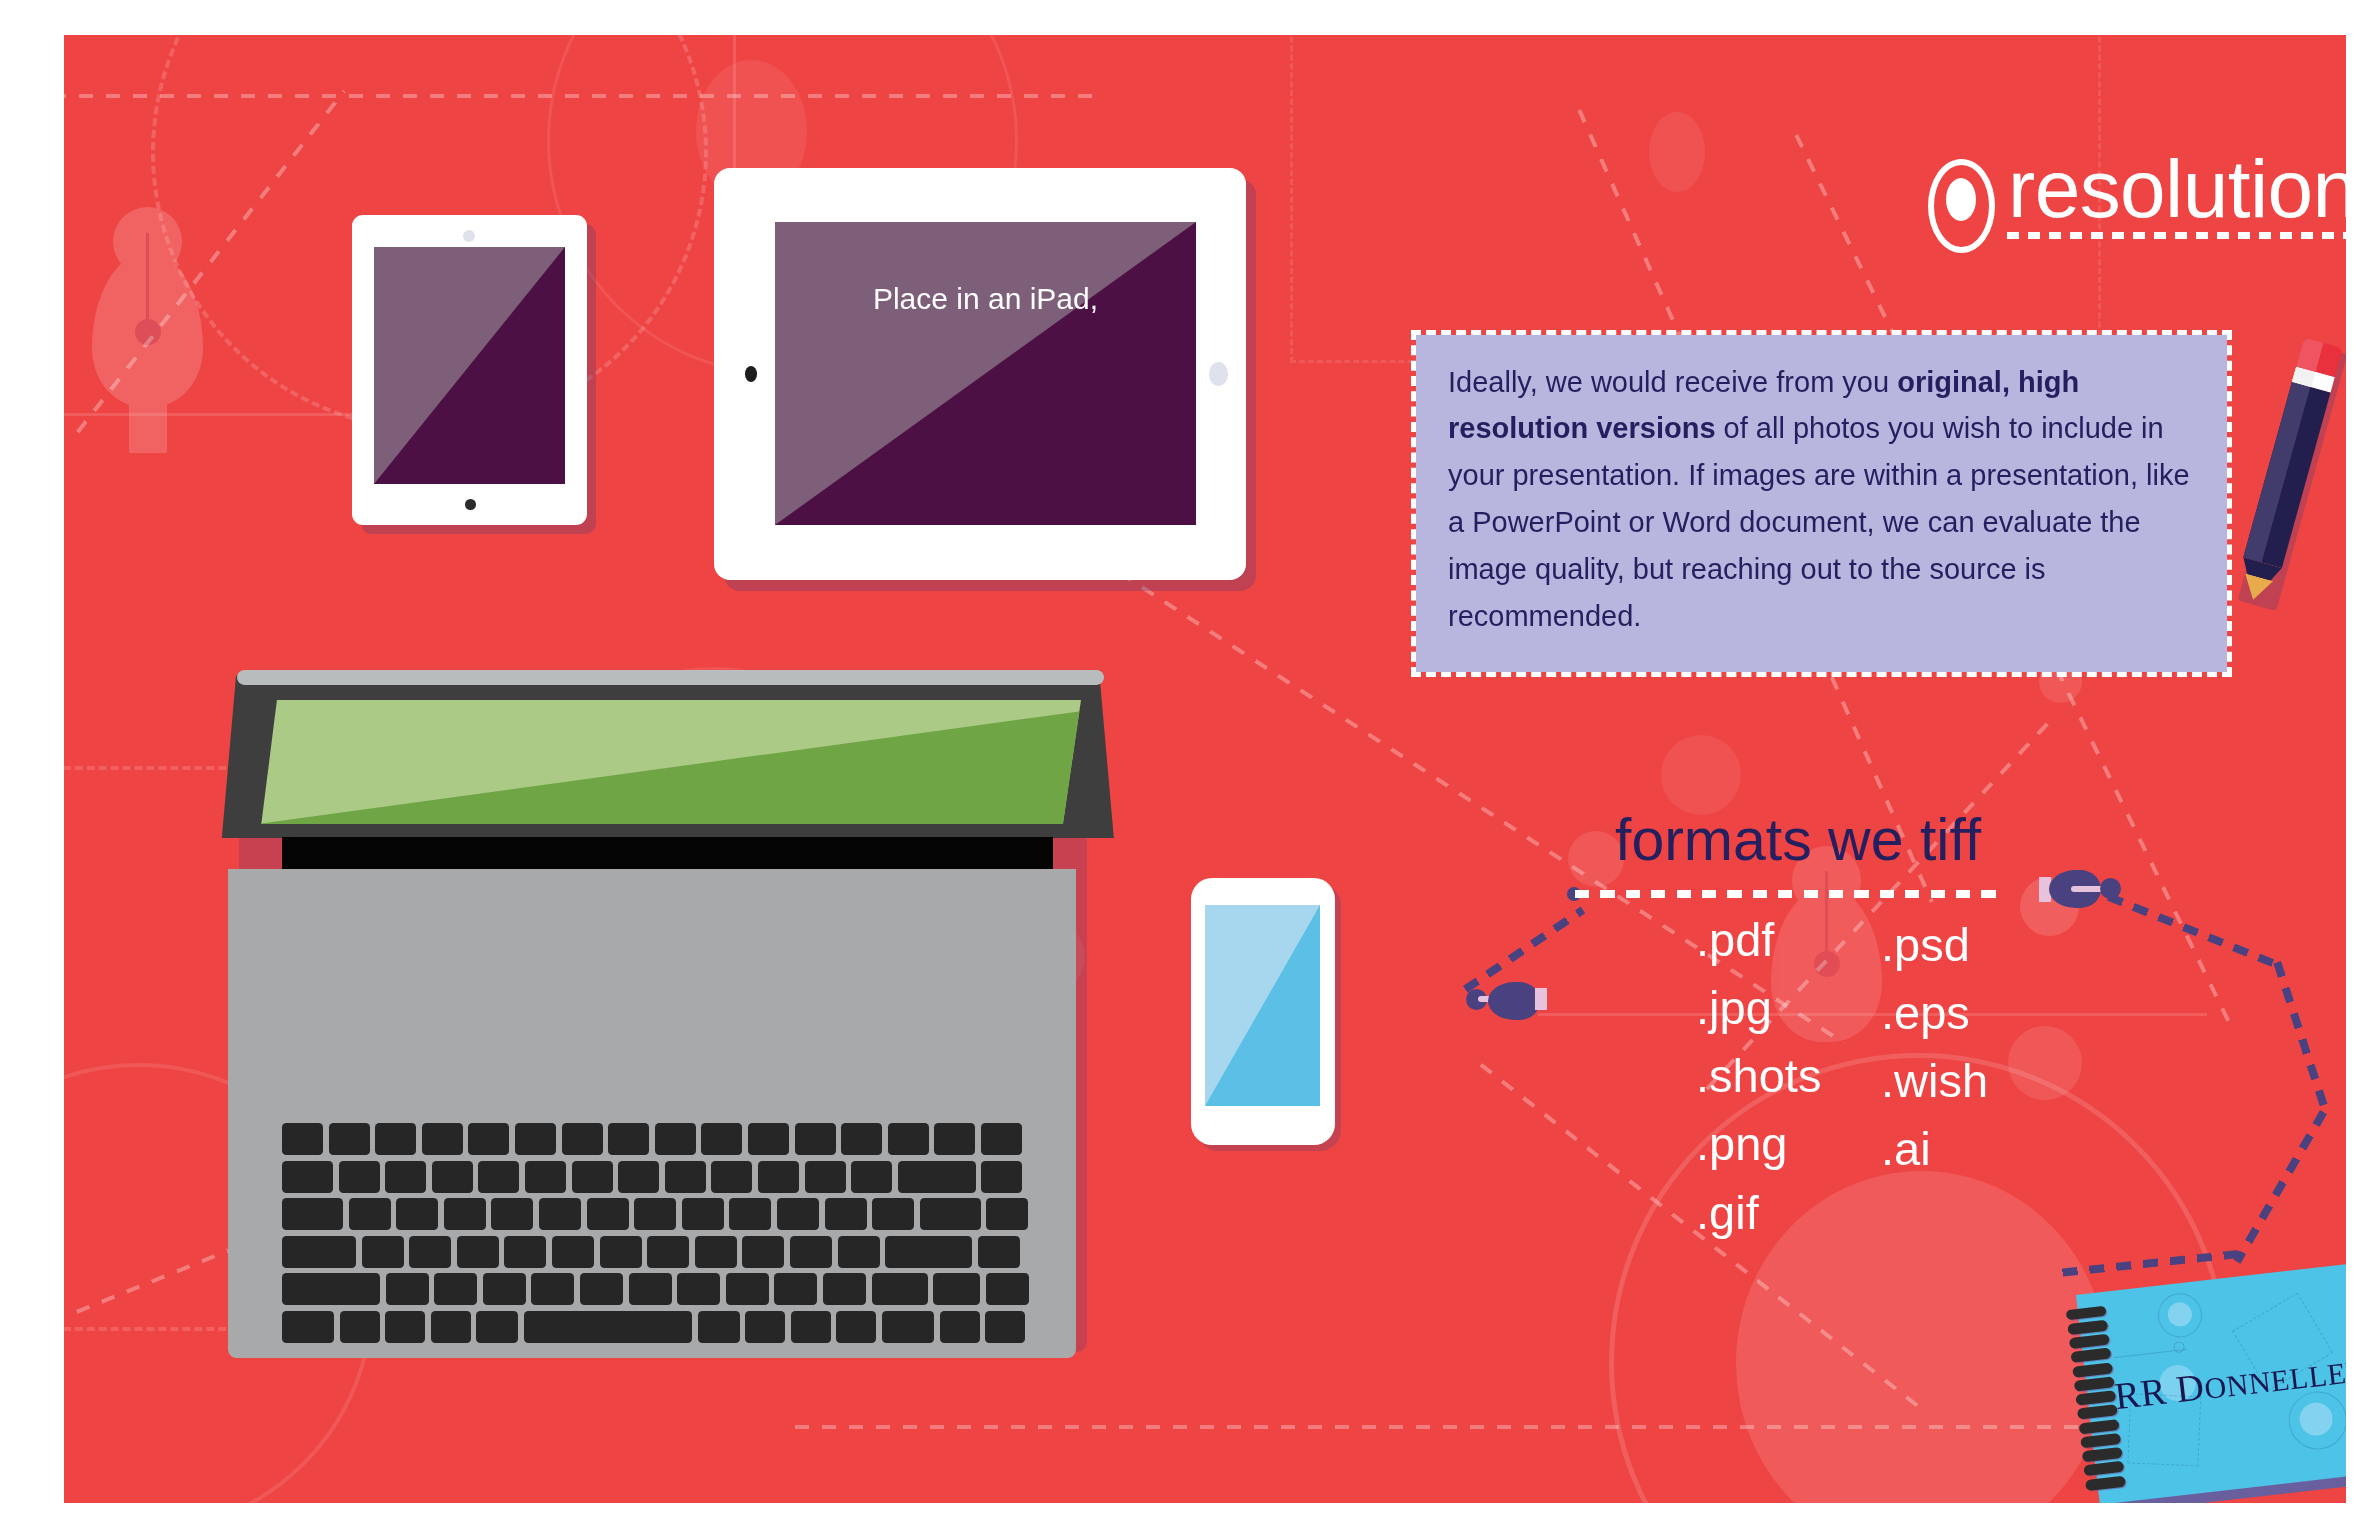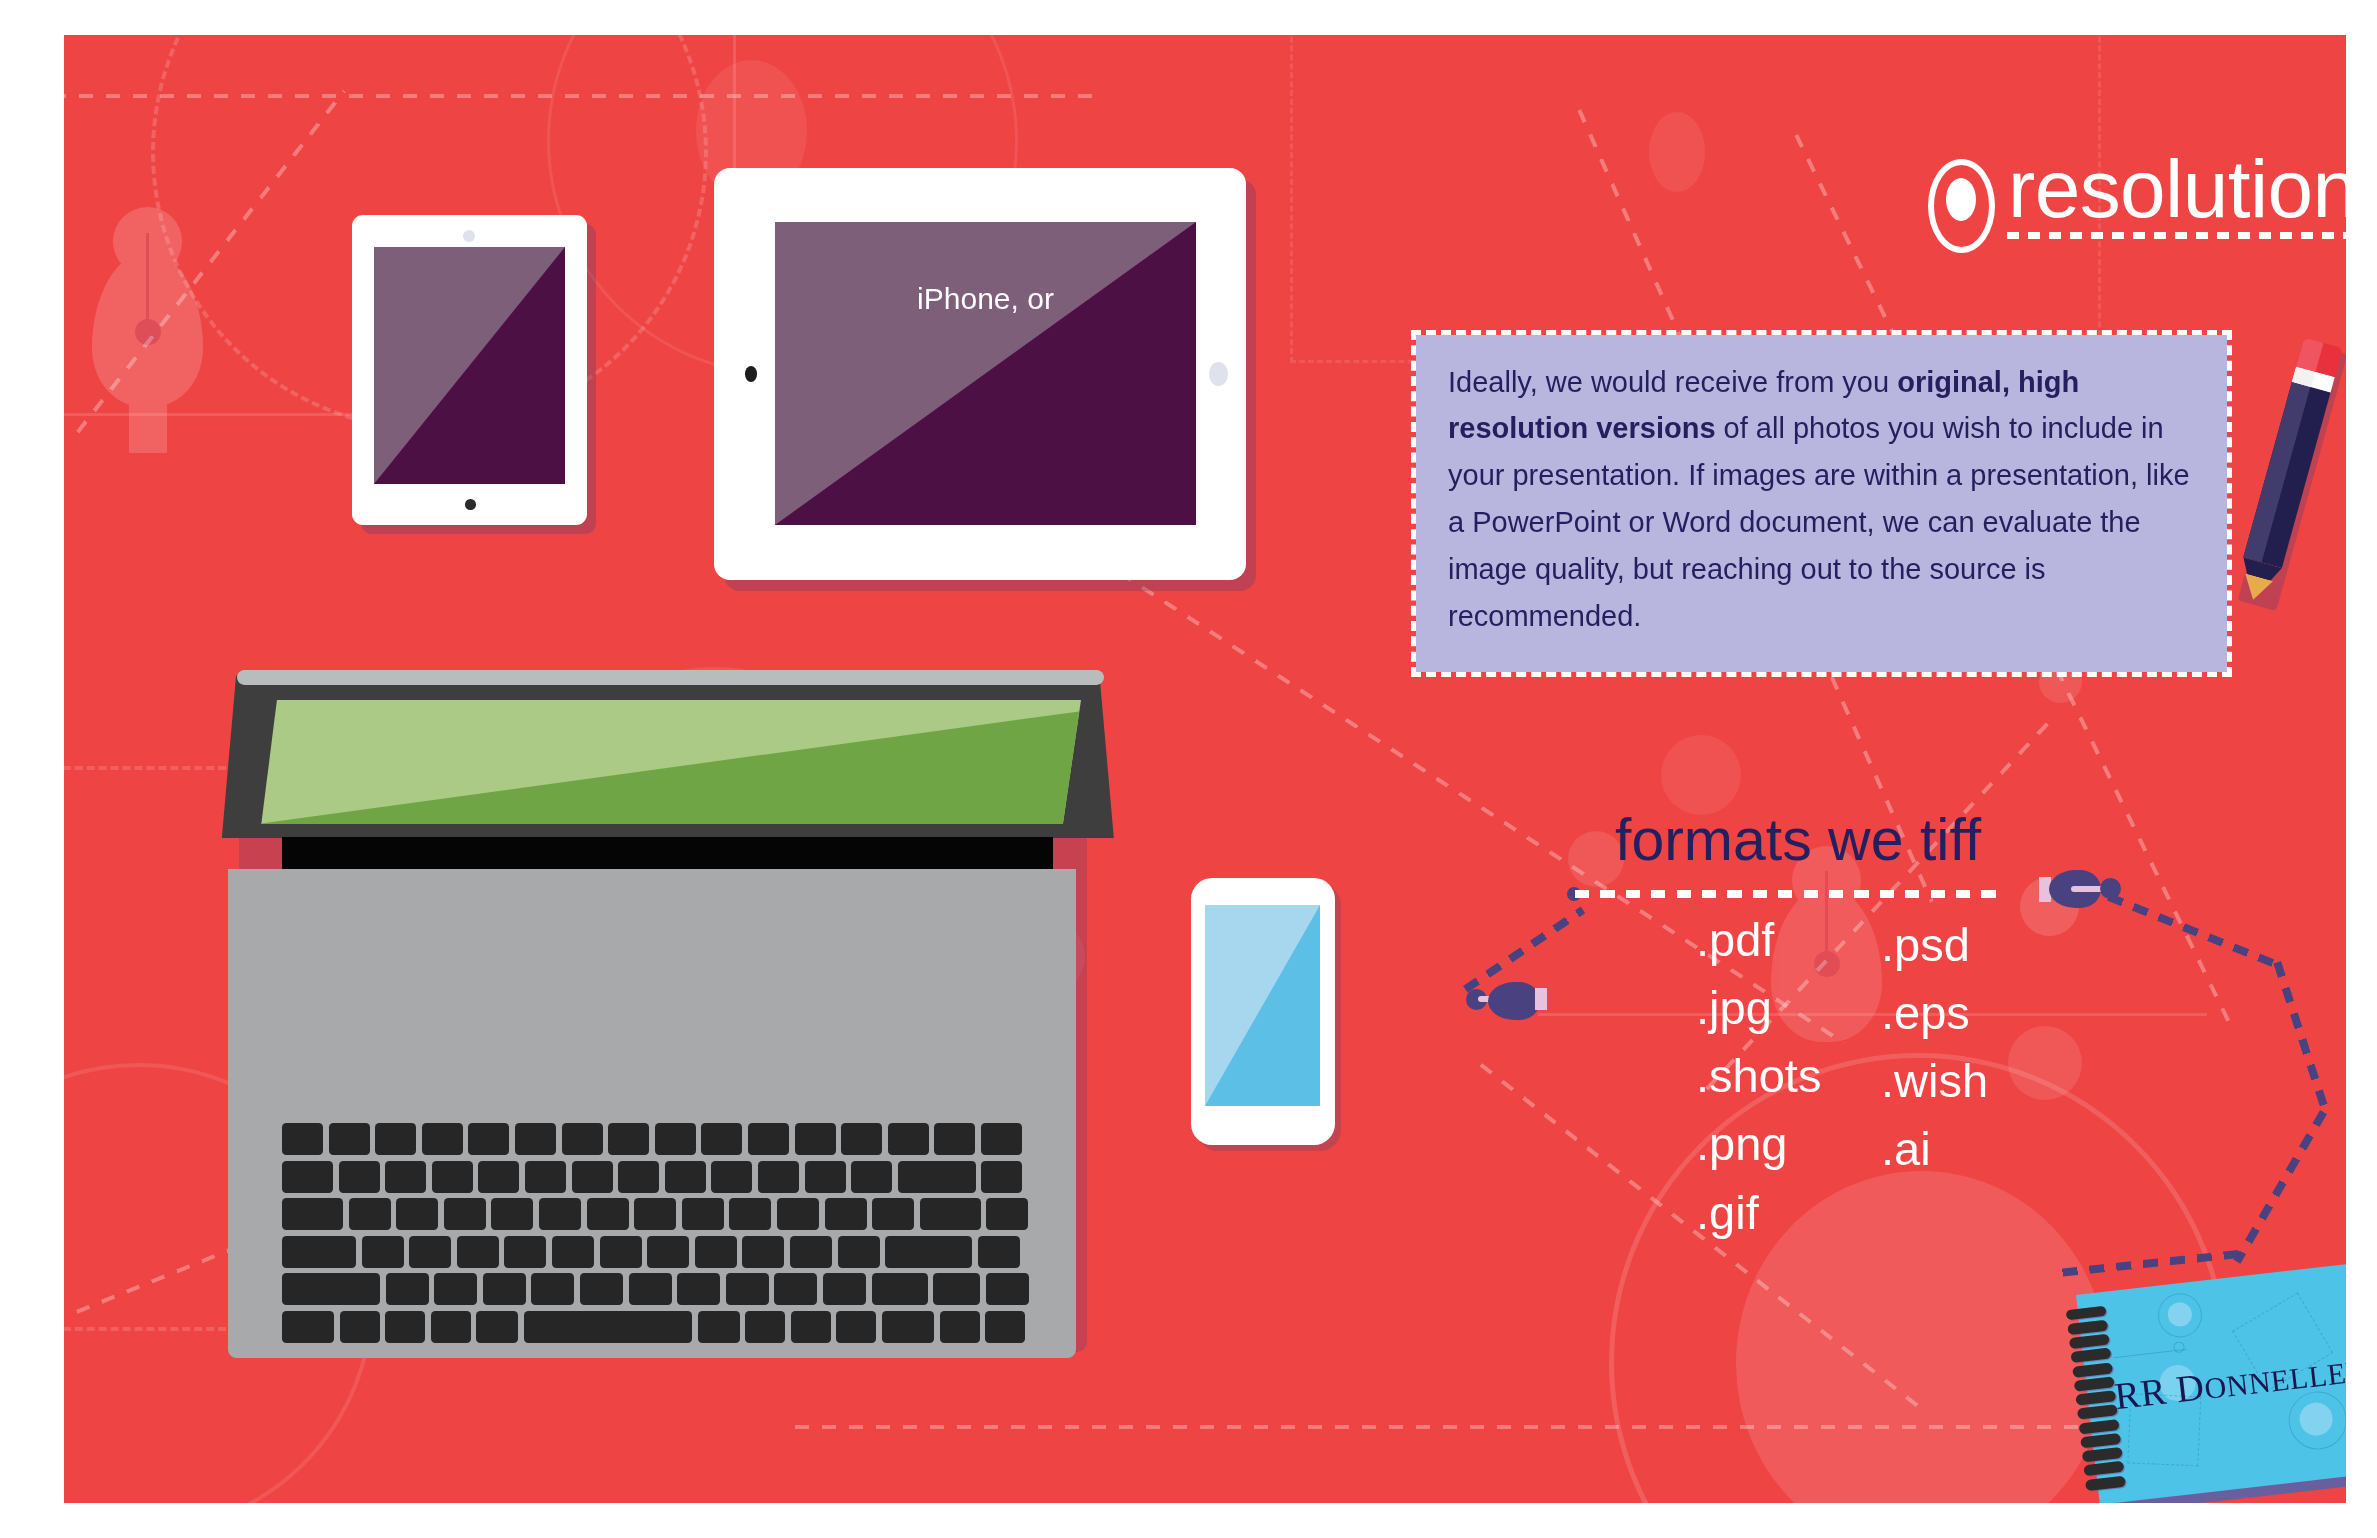--- a/index.html
+++ b/index.html
@@ -258,21 +258,21 @@
     <div id="tab-lg">
       <div id="tab-lg-shadow"></div>
       <div id="tab-lg-body">
         <div id="tab-lg-cam"></div>
         <div id="tab-lg-home"></div>
         <div id="tab-lg-screen">
           <svg class="diag" viewBox="0 0 680 490" preserveAspectRatio="none">
             <polygon points="680,0 680,490 0,490" fill="#4d1044"></polygon>
           </svg>
           <div id="tab-lg-text">
-            <div>iPhone, or</div>
+            <div>Place in an iPad,</div>
           </div>
         </div>
       </div>
     </div>
 
     <div id="phone">
       <div id="phone-shadow"></div>
       <div id="phone-body">
         <div id="phone-screen">
           <svg class="diag" viewBox="0 0 186 325" preserveAspectRatio="none">

